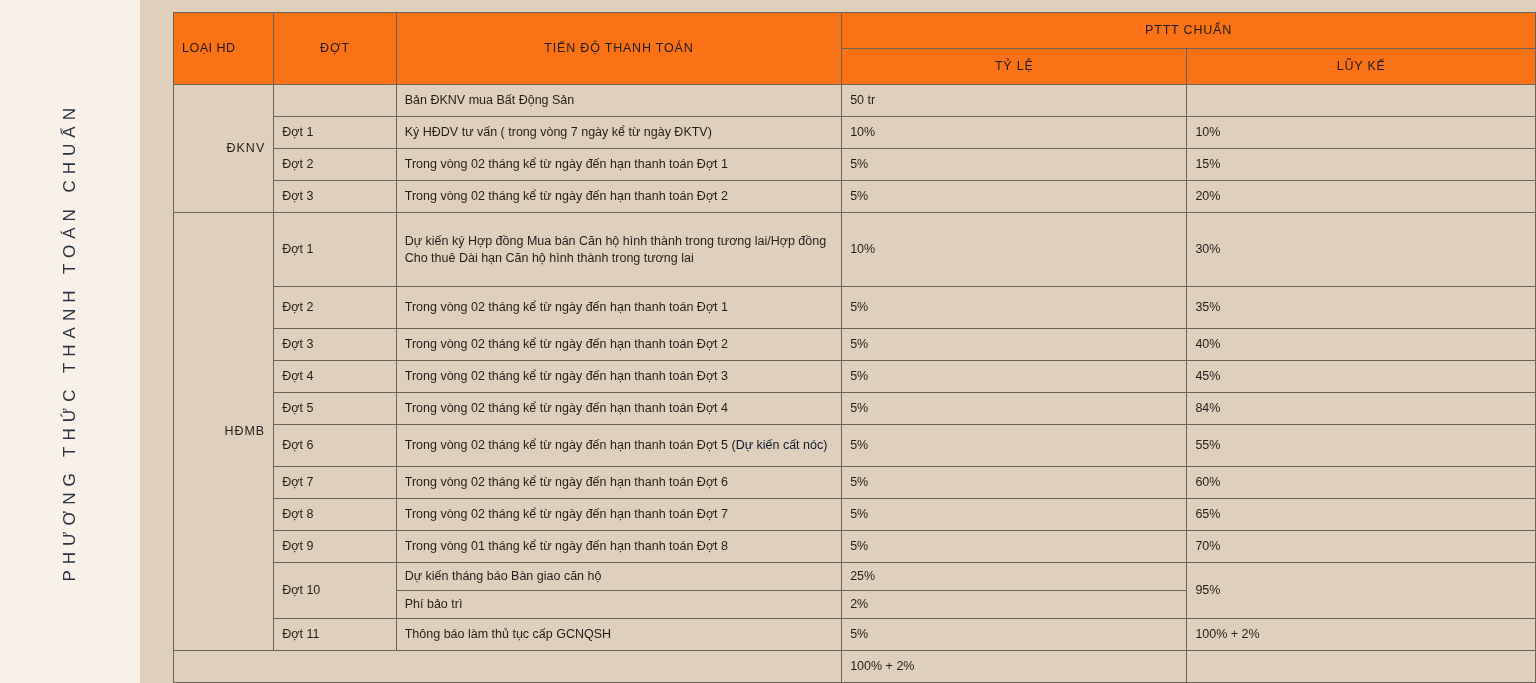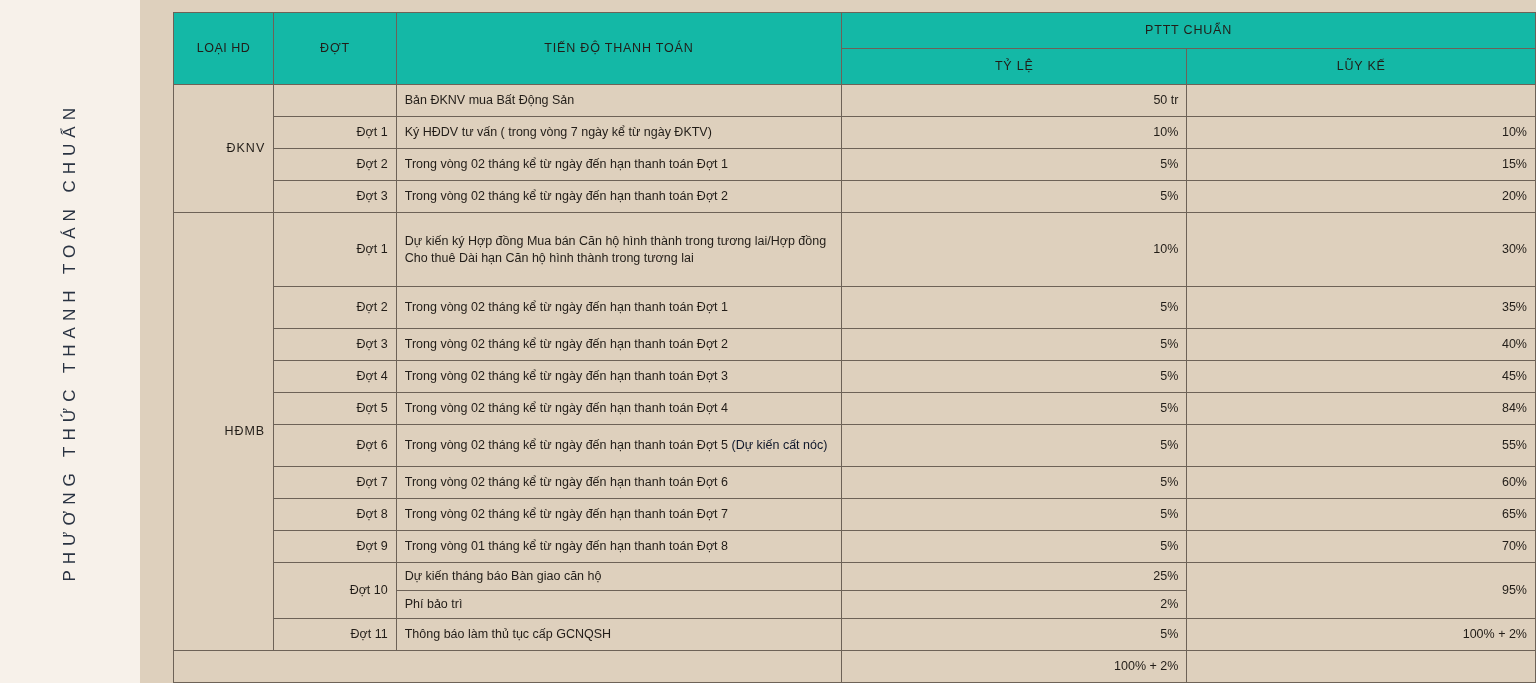--- a/index.html
+++ b/index.html
@@ -71,49 +71,49 @@
     font-size: 12.5px;
     color: #221d18;
     font-family: "Liberation Sans", sans-serif;
     font-weight: 400;
     padding: 5px 8px;
     box-sizing: border-box;
     vertical-align: middle;
     line-height: 1.35;
   }
   .hdr {
-    background: #14b8a6;
+    background: #f97316;
     text-align: center;
     font-size: 12.5px;
     letter-spacing: 0.8px;
     color: #1e1a16;
     height: 36px;
   }
   .hdr-tall {
     height: 68px;
   }
-  .c-loaihd { width: 90px; text-align: center; letter-spacing: 0.5px; }
+  .c-loaihd { width: 90px; text-align: left; letter-spacing: 0.5px; }
   .c-dot { width: 110px; text-align: center; }
   .c-tiendo { width: 400px; text-align: left; }
   .c-tyle { width: 310px; text-align: center; }
   .c-luyke { width: 313px; text-align: center; }
 
   .group-label {
     text-align: right;
     vertical-align: middle;
     font-size: 13px;
     letter-spacing: 1px;
   }
   .group-dknv {
     color: #b43a2e;
   }
   .group-hdmb {
     color: #221d18;
   }
-  .cell-center { text-align: right; }
+  .cell-center { text-align: left; }
   .cell-left { text-align: left; }
   .red-note { color: #0f172a; }
   .row-h { height: 32px; }
   .row-tall { height: 74px; }
   .total-row td { height: 32px; }
 </style>
 </head>
 <body>
 
 <div class="page">

